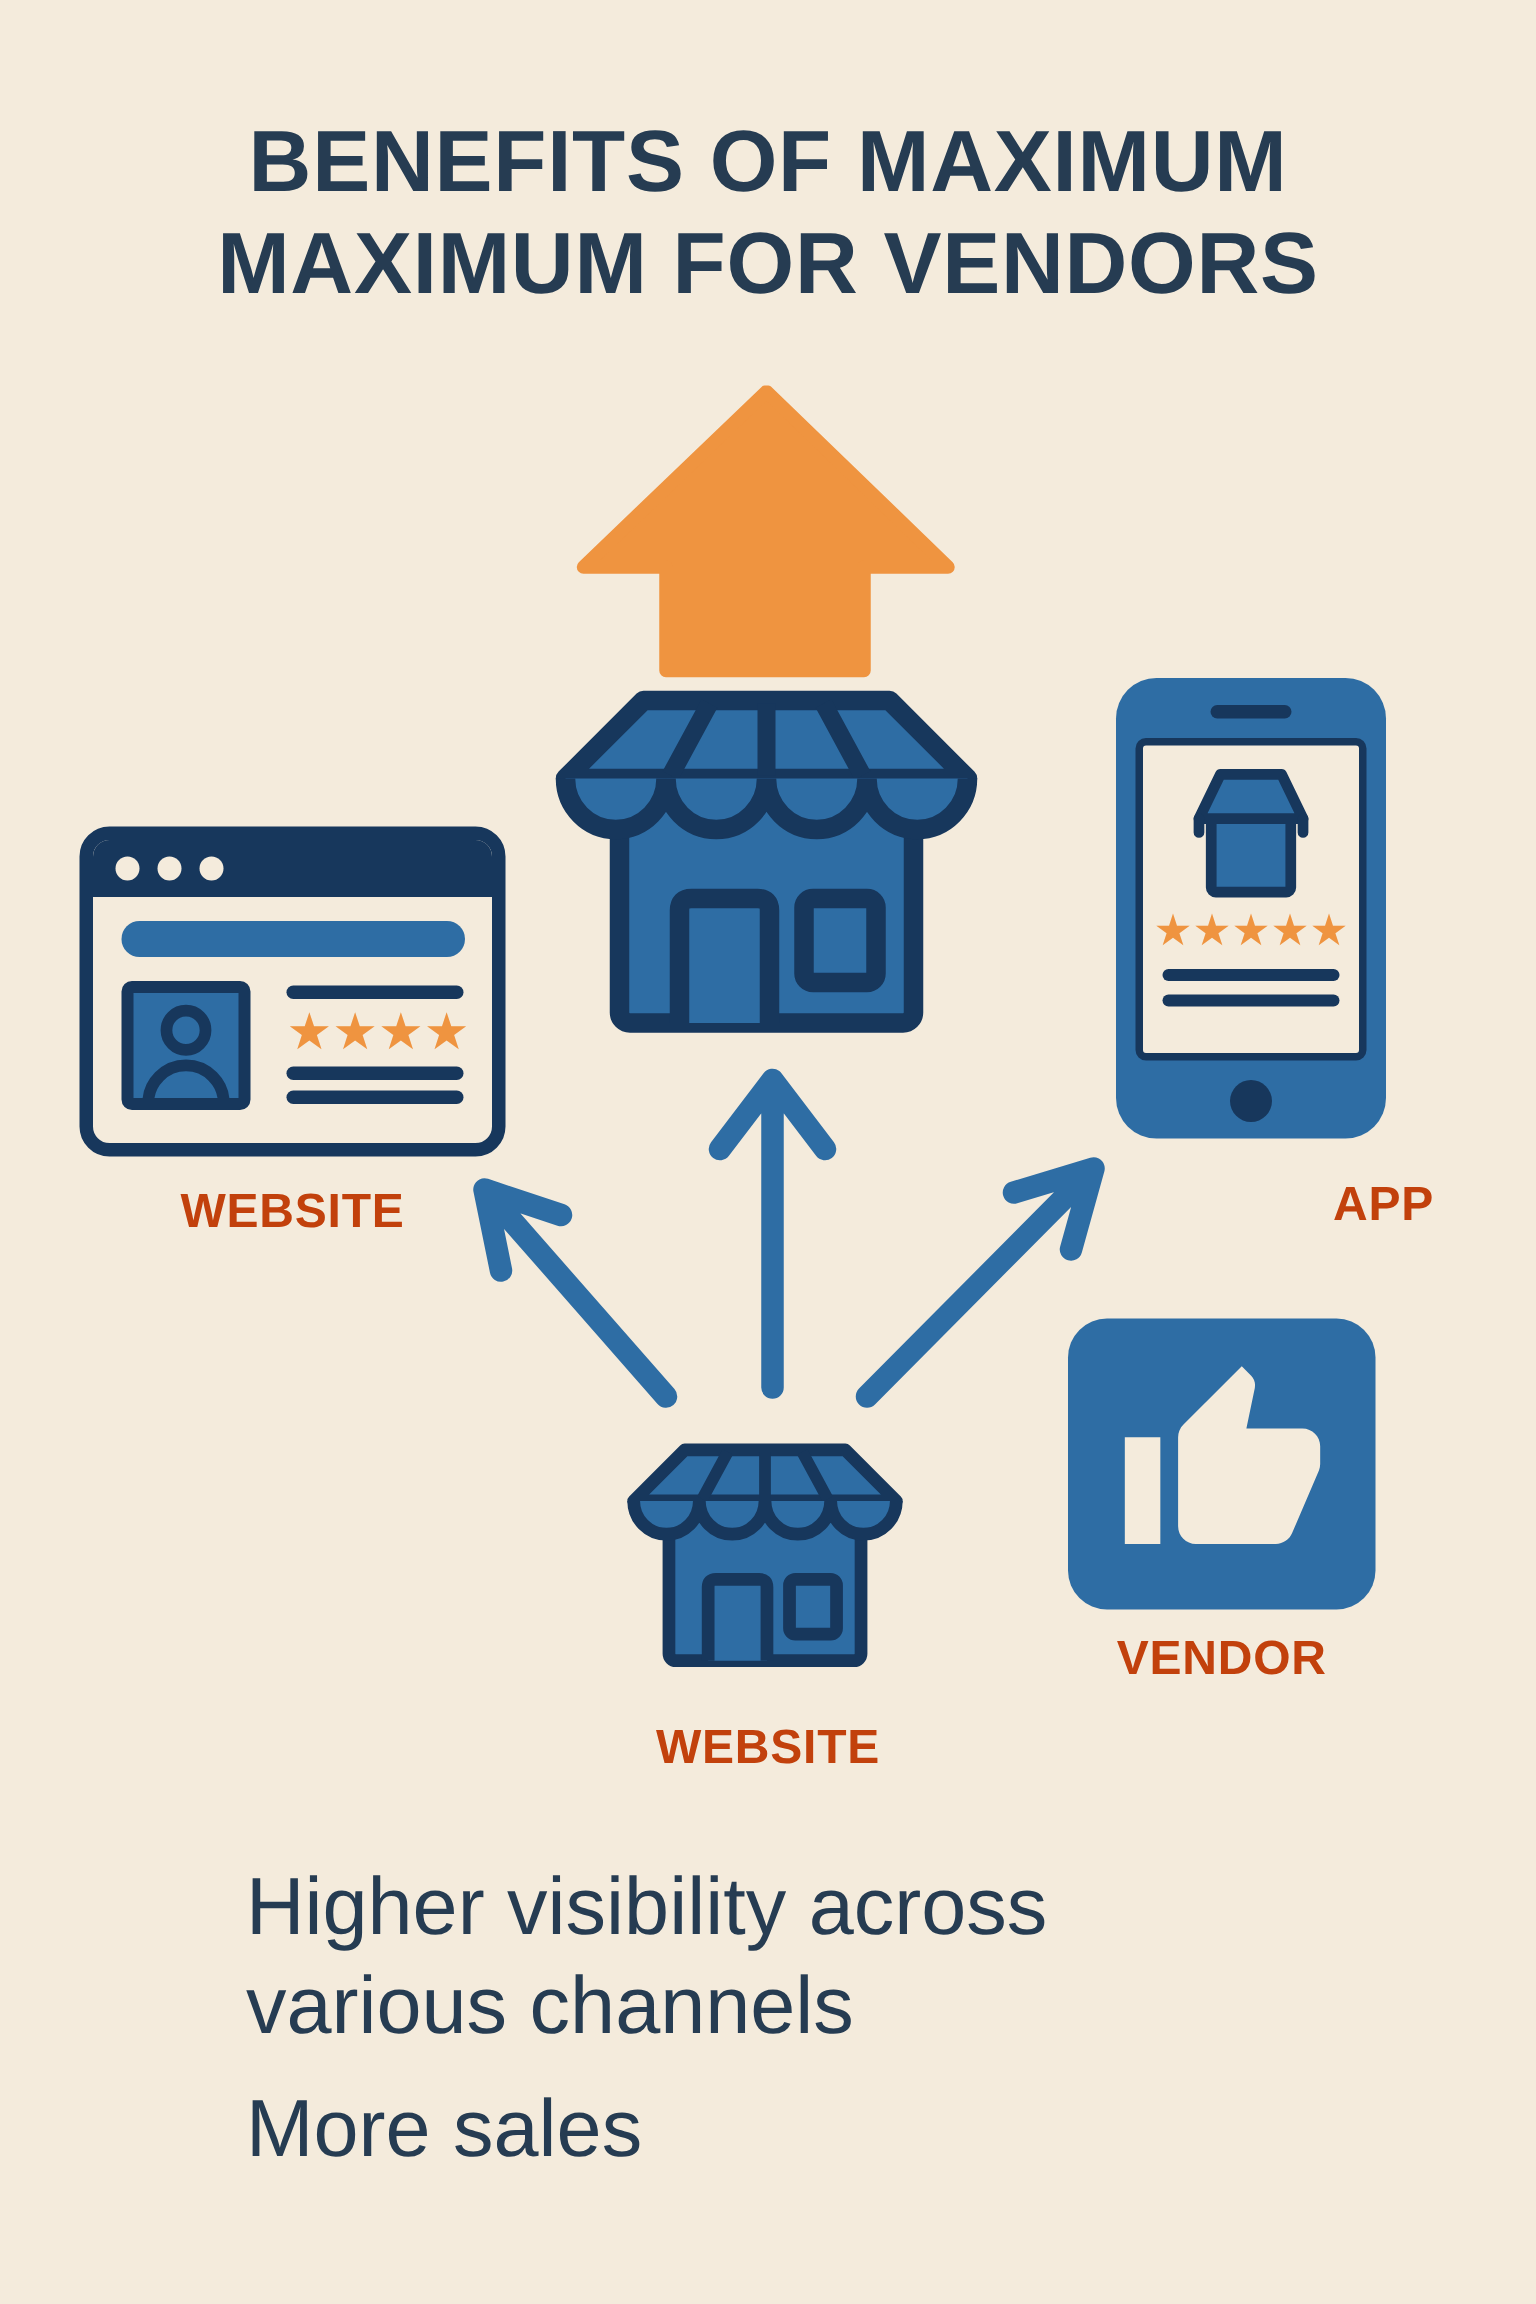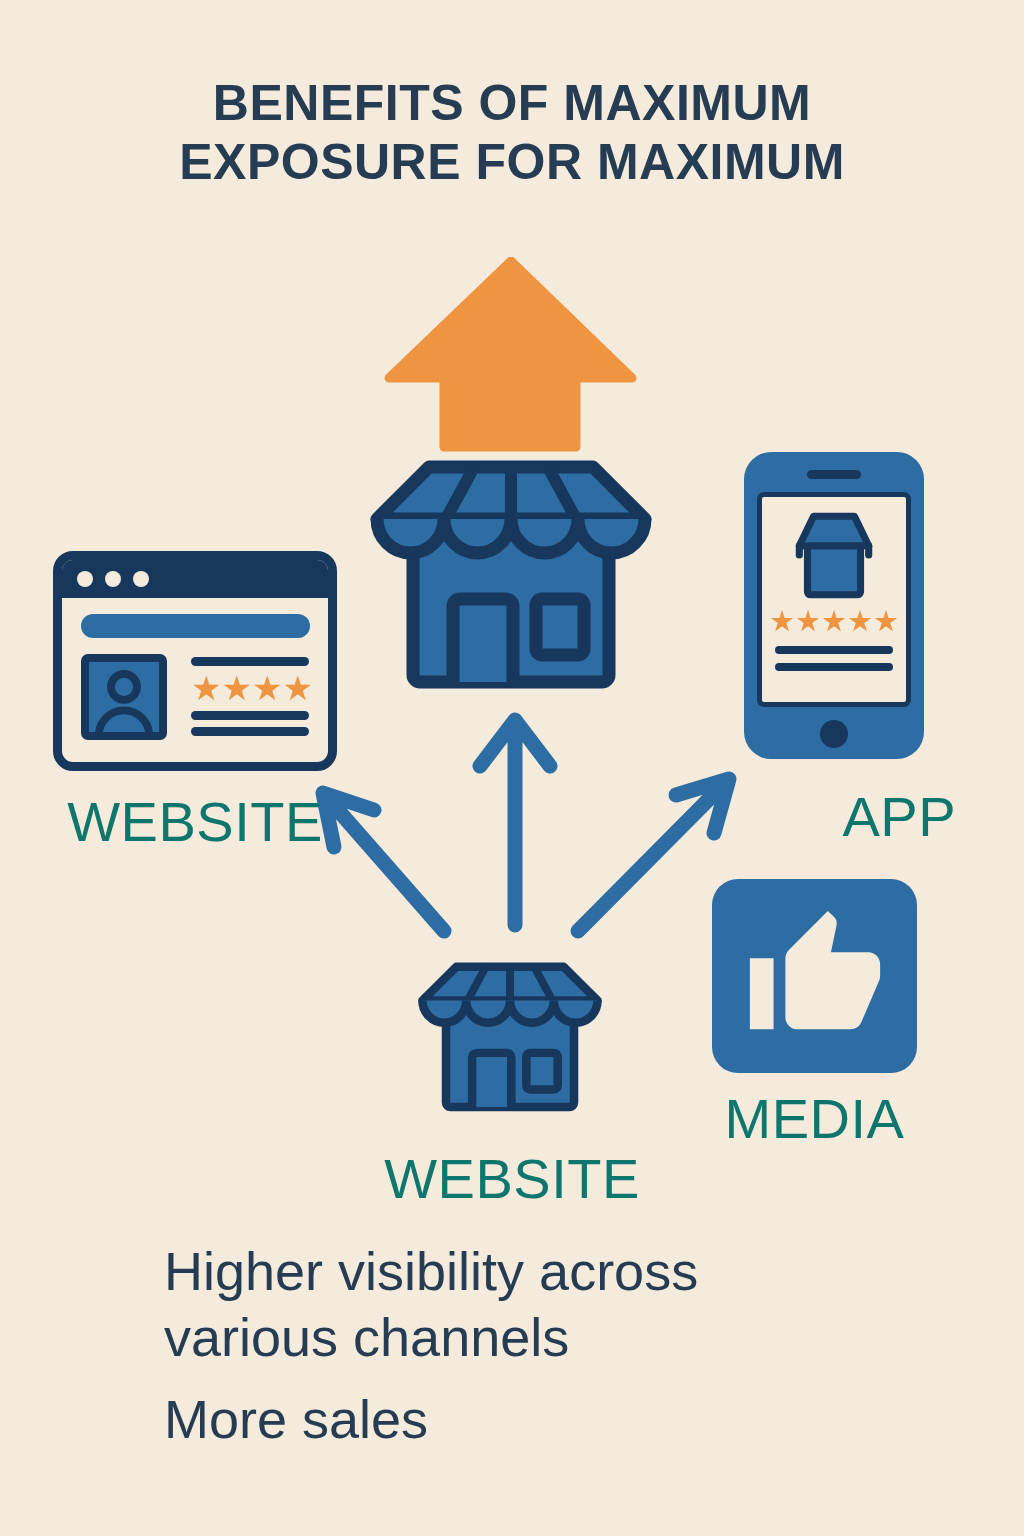--- a/index.html
+++ b/index.html
@@ -4,21 +4,21 @@
 <style>
   * { margin:0; padding:0; box-sizing:border-box; }
   html,body { background:#e8e4da; }
   .canvas {
     position:relative; width:1024px; height:1536px;
     background:#f4ebdc; overflow:hidden;
     font-family:"Liberation Sans", sans-serif;
   }
   .title {
     position:absolute; top:74px; left:0; width:100%;
-    text-align:center; font-weight:bold; font-size:50px; line-height:1.18;
+    text-align:center; font-weight:bold; font-size:58px; line-height:1.18;
     color:#263c52; letter-spacing:0.5px;
   }
   
   .growth-arrow { position:absolute; left:382px; top:257px; width:258px; height:196px; }
   
   .store-big { position:absolute; left:361px; top:457px; width:300px; height:240px; }
   
   .store-small { position:absolute; left:412px; top:960px; width:196px; height:157px; }
   
   .website {
@@ -53,21 +53,21 @@
   .phone-line { width:118px; height:8px; border-radius:4px; background:#17375c; }
   .pl1 { margin-top:11px; } .pl2 { margin-top:9px; }
   .phone-home { position:absolute; bottom:11px; left:50%; transform:translateX(-50%); width:28px; height:28px; border-radius:50%; background:#17375c; }
   
   .social {
     position:absolute; left:712px; top:879px; width:205px; height:194px;
     background:#2e6da4; border-radius:26px;
     display:flex; align-items:center; justify-content:center;
   }
   
-  .node-label { position:absolute; font-weight:normal; font-size:56px; color:#0f766e; letter-spacing:0.5px; }
+  .node-label { position:absolute; font-weight:bold; font-size:32px; color:#c2410c; letter-spacing:0.5px; }
   .label-website { left:53px; top:789px; width:284px; text-align:center; }
   .label-app { left:776px; top:784px; width:180px; text-align:right; }
   .label-social { left:712px; top:1087px; width:205px; text-align:center; line-height:1.14; }
   .label-vendor { left:362px; top:1146px; width:300px; text-align:center; }
   
   .flow-arrows { position:absolute; left:0; top:0; width:1024px; height:1536px; pointer-events:none; }
   
   .benefit { position:absolute; left:164px; font-size:54px; line-height:1.23; color:#263c52; }
   .benefit-1 { top:1238px; }
   .benefit-2 { top:1386px; }
@@ -90,21 +90,21 @@
       <symbol id="shopbox" viewBox="0 0 100 92">
         <rect x="24" y="36" width="52" height="48" rx="3" fill="#2e6da4" stroke="#17375c" stroke-width="7"></rect>
         <path d="M30 7 L70 7 L84 36 L16 36 Z" fill="#2e6da4" stroke="#17375c" stroke-width="7" stroke-linejoin="round"></path>
         <path d="M16 36 L16 45 M84 36 L84 45" stroke="#17375c" stroke-width="7" stroke-linecap="round"></path>
       </symbol>
     </defs>
   </svg>
 
   <div class="title">
     <div>BENEFITS OF MAXIMUM</div>
-    <div>EXPOSURE FOR MAXIMUM</div>
+    <div>MAXIMUM FOR VENDORS</div>
   </div>
 
   <svg class="growth-arrow" viewBox="0 0 258 196">
     <path d="M129 4 L250 121 L194 121 L194 190 L62 190 L62 121 L7 121 Z" fill="#ef9440" stroke="#ef9440" stroke-width="9" stroke-linejoin="round"></path>
   </svg>
 
   <svg class="store-big">
       <use href="#storefront"></use>
     </svg>
 
@@ -160,21 +160,21 @@
     <g stroke="#2e6da4" stroke-width="15" stroke-linecap="round" stroke-linejoin="round" fill="none">
       <path d="M444 931 L330 801 M374 810 L323 793 L334 847"></path>
       <path d="M515 925 L515 726 M480 766 L515 720 L550 766"></path>
       <path d="M578 931 L722 786 M676 795 L729 779 L714 833"></path>
     </g>
   </svg>
 
   <div class="node-label label-website">WEBSITE</div>
   <div class="node-label label-app">APP</div>
   <div class="node-label label-social">
-    <div>MEDIA</div>
+    <div>VENDOR</div>
   </div>
   <div class="node-label label-vendor">WEBSITE</div>
 
   <div class="benefit benefit-1">
     <div>Higher visibility across</div>
     <div>various channels</div>
   </div>
   <div class="benefit benefit-2">
     <div>More sales</div>
   </div>

